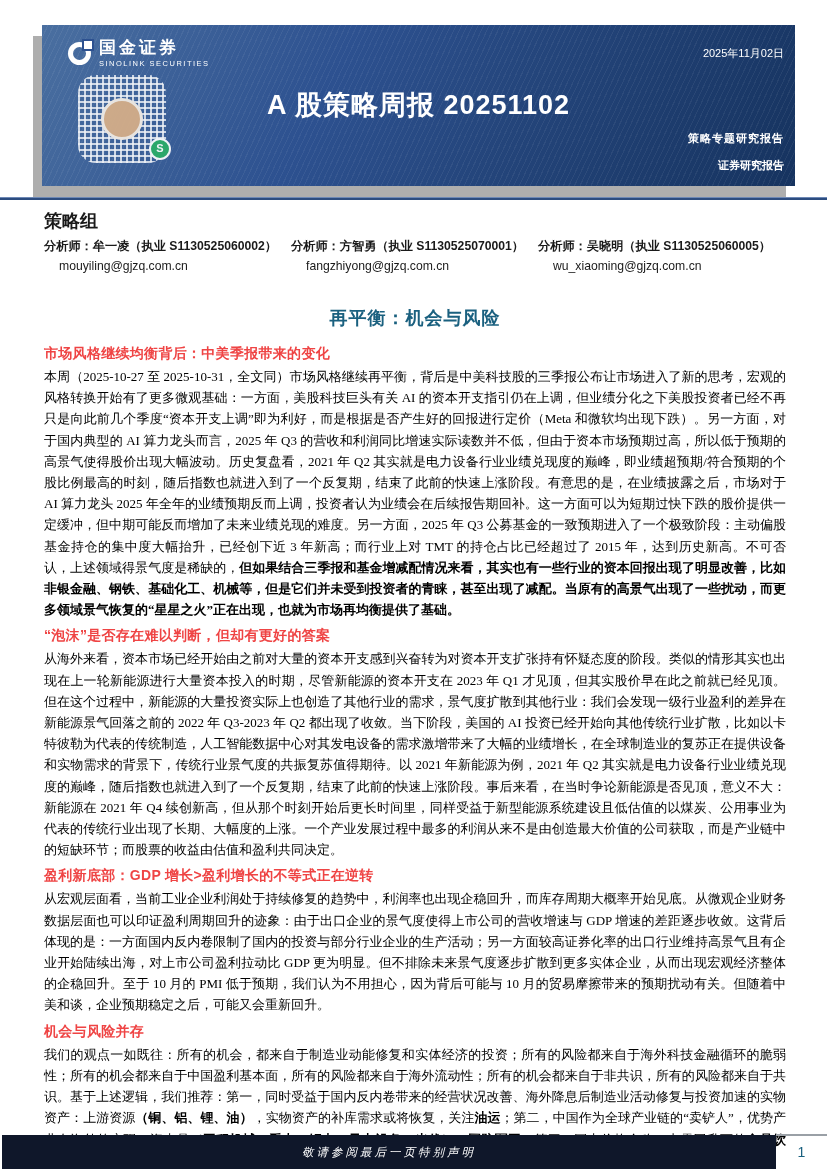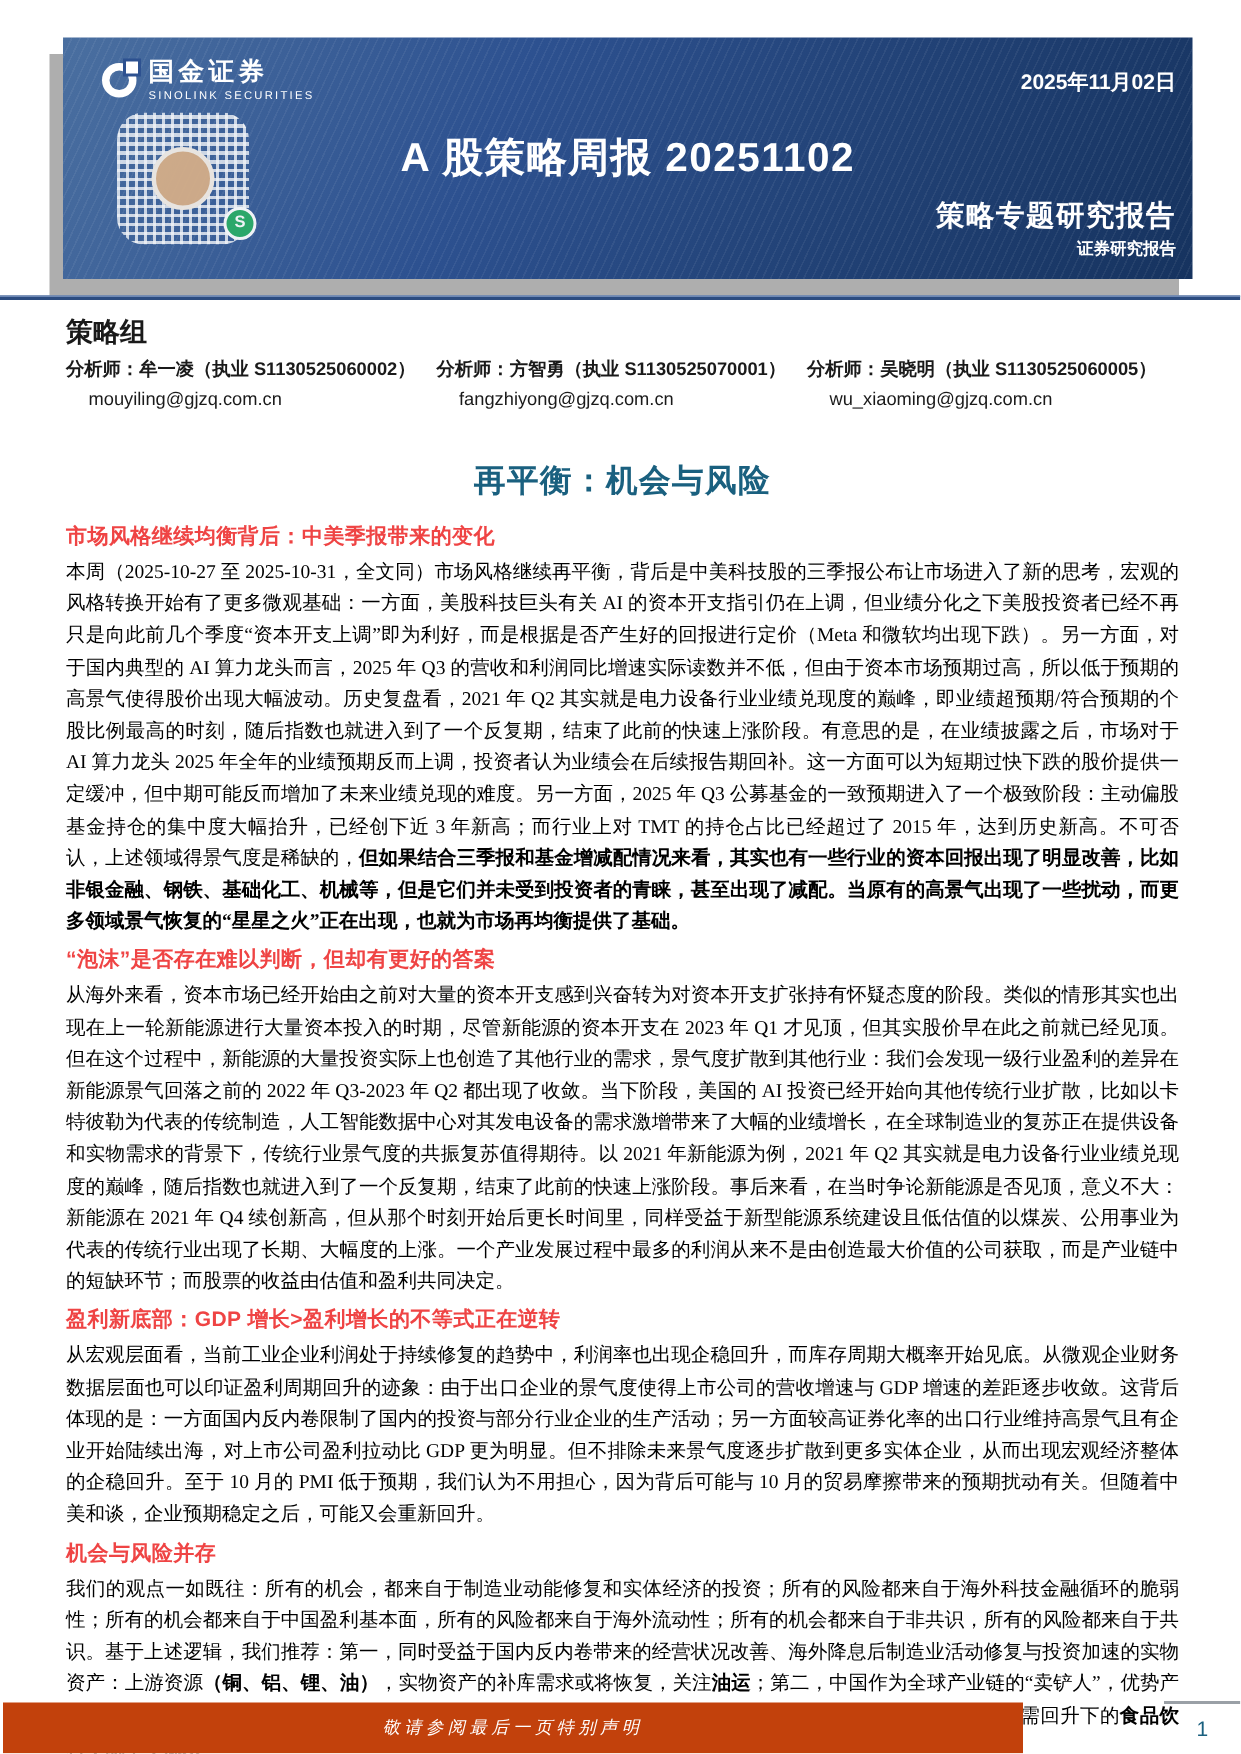--- a/index.html
+++ b/index.html
@@ -12,58 +12,58 @@
     box-shadow:-9px 11px 0 0 #aeaeae;}
   .header-band::before{content:"";position:absolute;inset:0;
     background:repeating-linear-gradient(115deg,rgba(255,255,255,.06) 0 1px,transparent 1px 5px);}
   .brand{position:absolute;left:26px;top:14px;display:flex;align-items:center;gap:8px;}
   .brand-icon{position:relative;width:13px;height:13px;border:5px solid #fff;border-radius:50%;}
   .brand-icon::after{content:"";position:absolute;top:-6px;right:-6px;width:8px;height:8px;
     background:#fff;box-shadow:0 0 0 2px #2d5190;}
   .brand-text{display:flex;flex-direction:column;line-height:1.1;}
   .brand-cn{color:#fff;font-weight:bold;font-size:17px;letter-spacing:3px;}
   .brand-en{color:#fff;font-size:7.5px;letter-spacing:1.5px;margin-top:2px;}
-  .header-date{position:absolute;right:11px;top:21px;color:#fff;font-weight:bold;font-size:14px;}
+  .header-date{position:absolute;right:11px;top:21px;color:#fff;font-weight:normal;font-size:11px;}
   .qr{position:absolute;left:36px;top:50px;width:88px;height:88px;border-radius:18px;opacity:.92;
     background-image:
       repeating-linear-gradient(0deg,rgba(255,255,255,.8) 0 2px,transparent 2px 6px),
       repeating-linear-gradient(90deg,rgba(255,255,255,.8) 0 2px,transparent 2px 6px);}
   .qr-center{position:absolute;left:50%;top:50%;transform:translate(-50%,-50%);
     width:36px;height:36px;border-radius:50%;background:#d9b088;border:3px solid #f6efe6;}
   .qr-wechat{position:absolute;right:-5px;bottom:3px;width:18px;height:18px;border-radius:50%;
     background:#2aae67;border:2px solid #fff;color:#fff;font-size:11px;font-weight:bold;
     text-align:center;line-height:17px;}
   .qr-wechat::after{content:"S";}
   .header-title{position:absolute;left:0;right:0;top:62px;text-align:center;color:#fff;
     font-size:27px;font-weight:bold;letter-spacing:1px;}
-  .header-type{position:absolute;right:11px;top:106px;color:#fff;font-size:19px;
+  .header-type{position:absolute;right:11px;top:106px;color:#fff;font-size:11px;
     font-weight:bold;letter-spacing:1px;}
   .header-subtype{position:absolute;right:11px;top:133px;color:#fff;font-size:11px;font-weight:bold;}
 
   .blue-rule{position:absolute;left:0;top:197px;width:827px;height:2px;background:#2c4c80;
     border-top:1px solid #6d88b5;}
 
   
   .analysts{position:absolute;left:44px;top:209px;width:742px;color:#1a1a1a;}
   .group{font-weight:bold;font-size:18px;}
   .analyst-row{display:flex;margin-top:5px;}
   .analyst{width:247px;}
   .a-line{font-weight:bold;font-size:12.2px;}
   .a-email{display:block;font-size:12.2px;margin-top:4px;color:#1a1a1a;text-decoration:none;padding-left:15px;}
 
   
   .content{position:absolute;left:44px;top:306px;width:742px;}
-  .content h1{margin:0 0 15px;text-align:center;color:#1a607f;font-size:21px;letter-spacing:1px;}
+  .content h1{margin:0 0 15px;text-align:center;color:#1a607f;font-size:18px;letter-spacing:1px;}
   .content h2{margin:7px 0 3px;color:#ef4444;font-size:14px;letter-spacing:.3px;}
   .content p{margin:0;font-family:"Liberation Serif",serif;color:#000000;
     font-size:13px;line-height:21.2px;text-align:justify;}
   .content p b{font-weight:bold;}
 
   
-  .footer-band{position:absolute;left:2px;top:1135px;width:680px;height:34px;background:#c2410c;
+  .footer-band{position:absolute;left:2px;top:1135px;width:774px;height:34px;background:#0f172a;
     color:#fff;text-align:center;line-height:34px;font-family:"Liberation Serif",serif;
     font-style:italic;font-size:11.5px;letter-spacing:3px;}
   .page-num-zone{position:absolute;left:776px;top:1134px;width:51px;height:35px;
     border-top:2px solid #9aa0a6;text-align:center;color:#1a607f;font-size:14px;line-height:33px;}
 </style>
 </head>
 <body>
 
 <div class="page">
 

